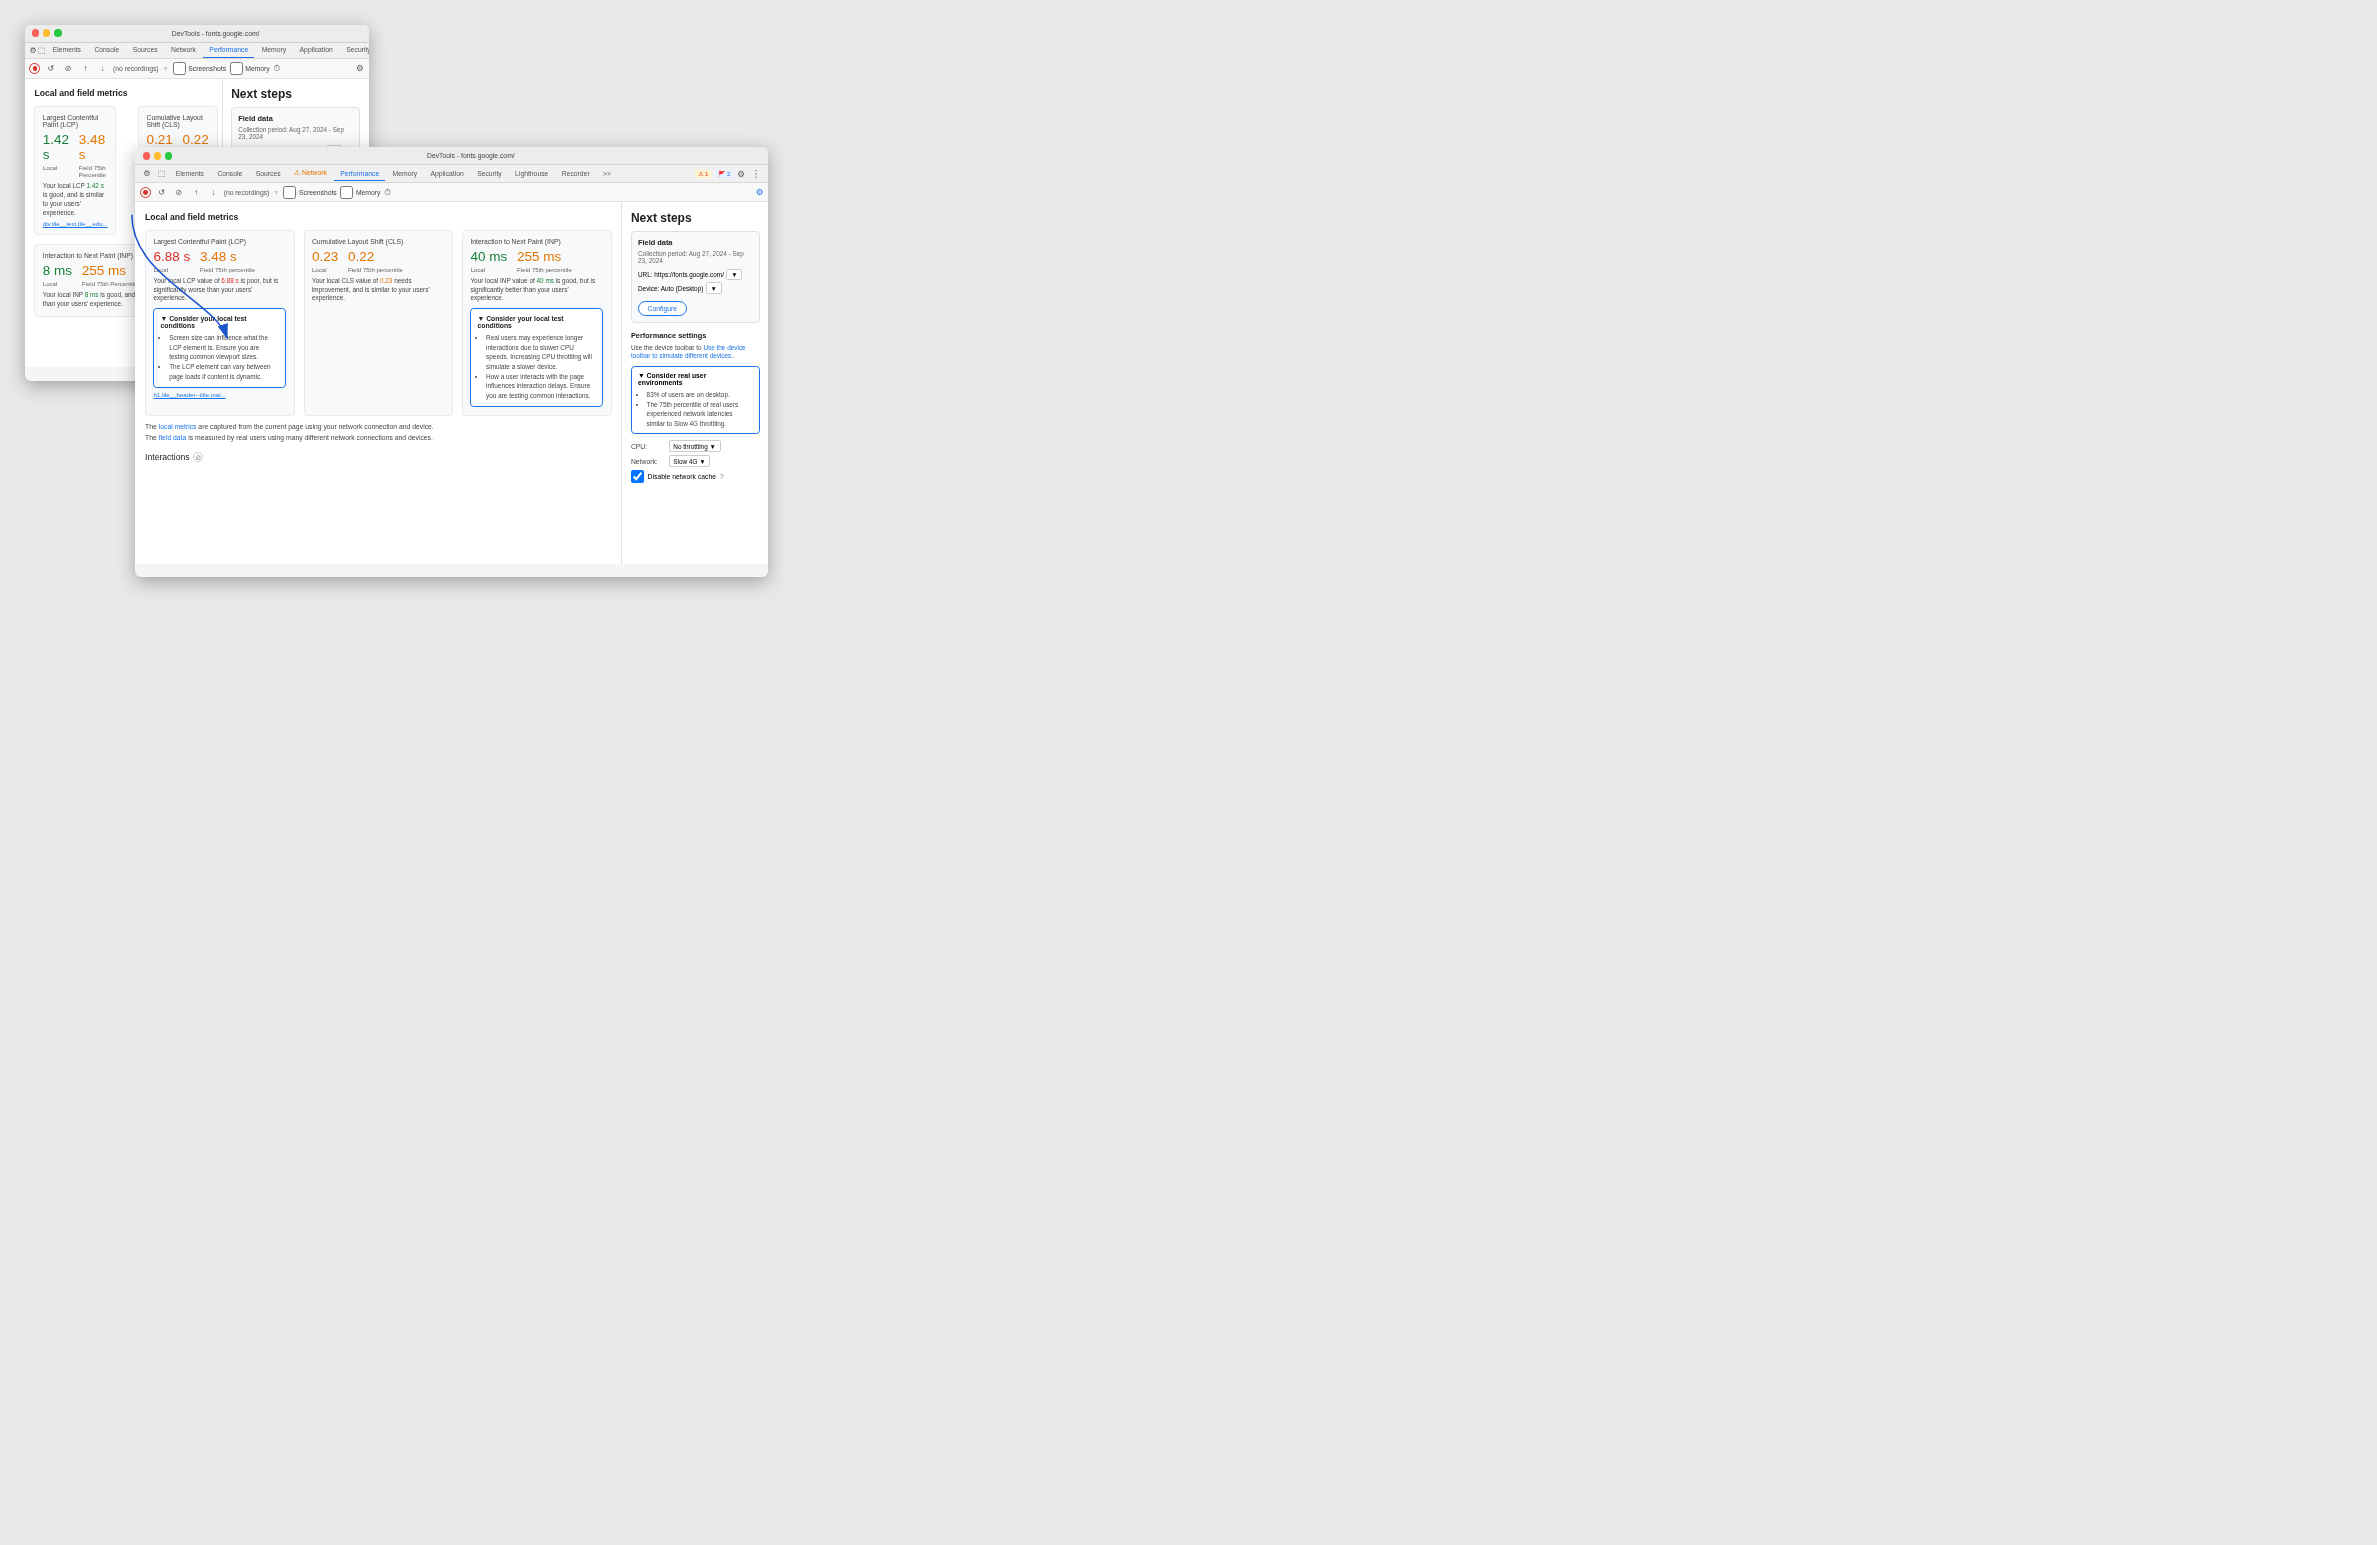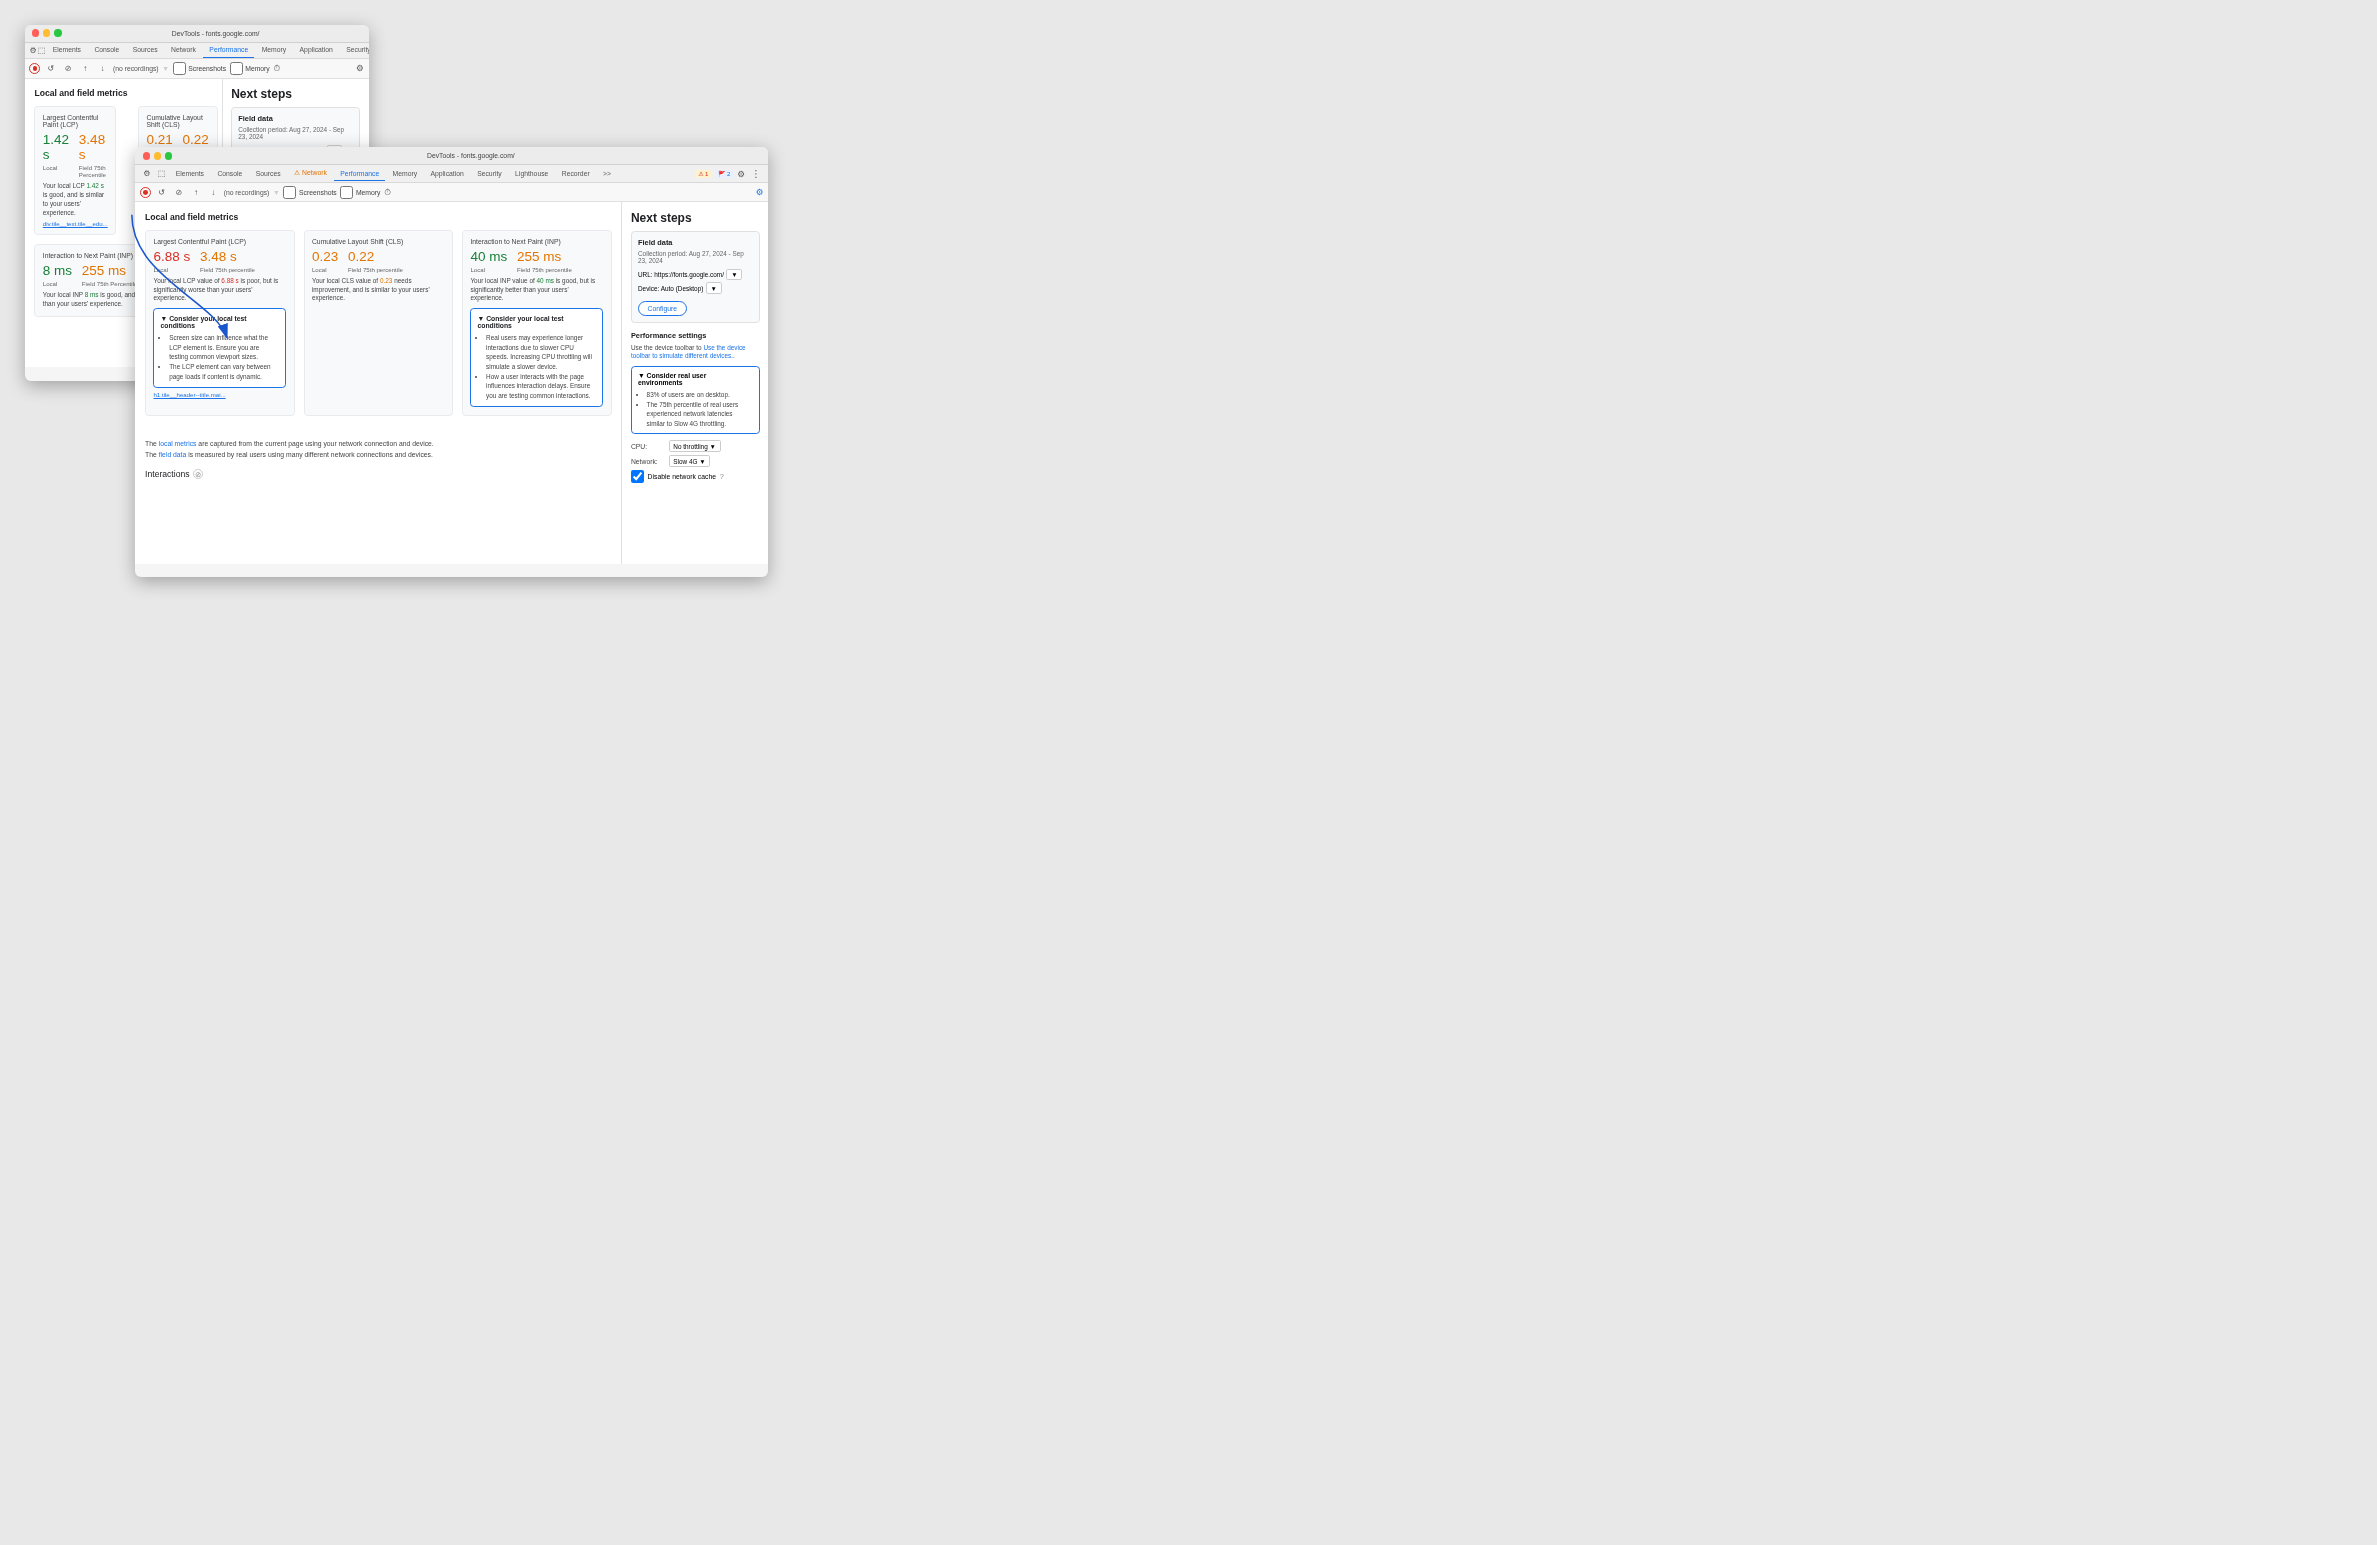--- a/index.html
+++ b/index.html
@@ -163,21 +163,21 @@
       font-weight: 600;
       color: #202124;
       margin-bottom: 7.4px;
     }
 
     
     .metrics-grid {
       display: grid;
       grid-template-columns: repeat(3, 1fr);
       gap: 9px;
-      margin-bottom: 23px;
+      margin-bottom: 6px;
     }
 
     .metrics-grid-2 {
       display: grid;
       grid-template-columns: repeat(2, 1fr);
       gap: 22px;
       margin-bottom: 8.6px;
     }
 
     .metric-card {

